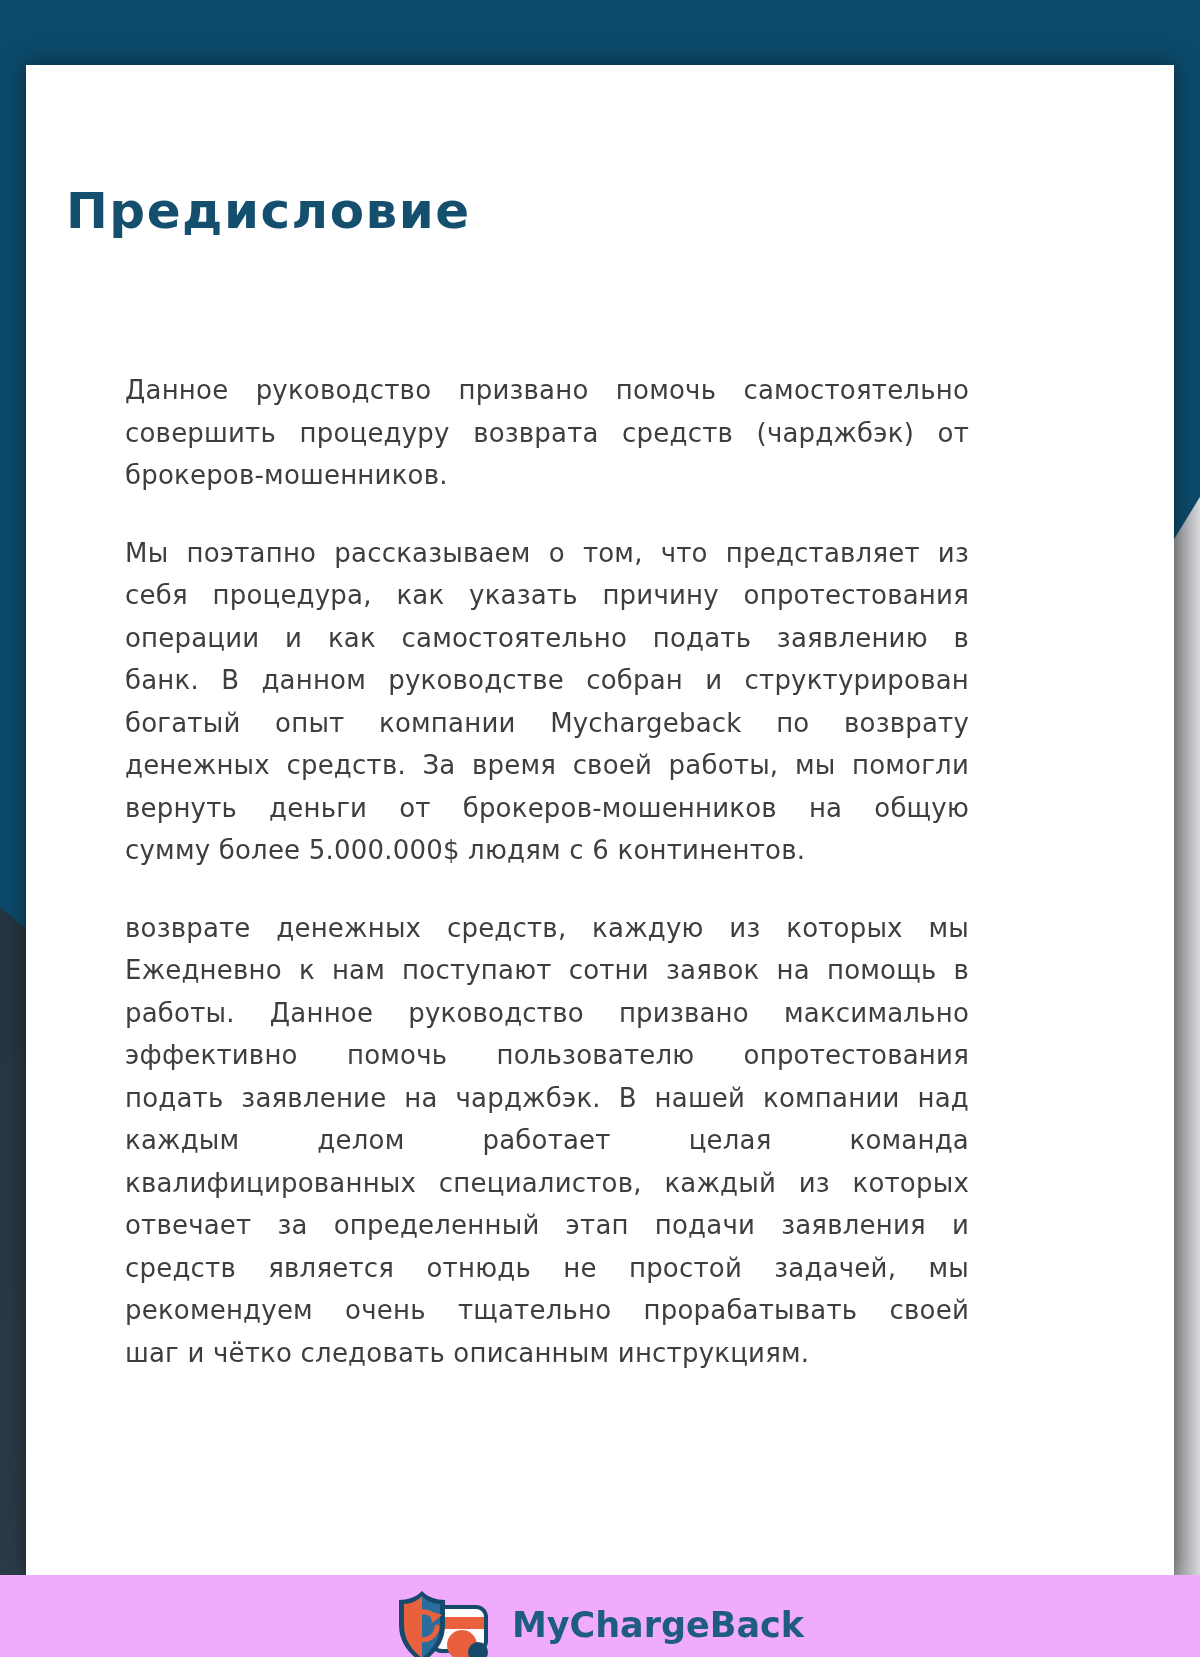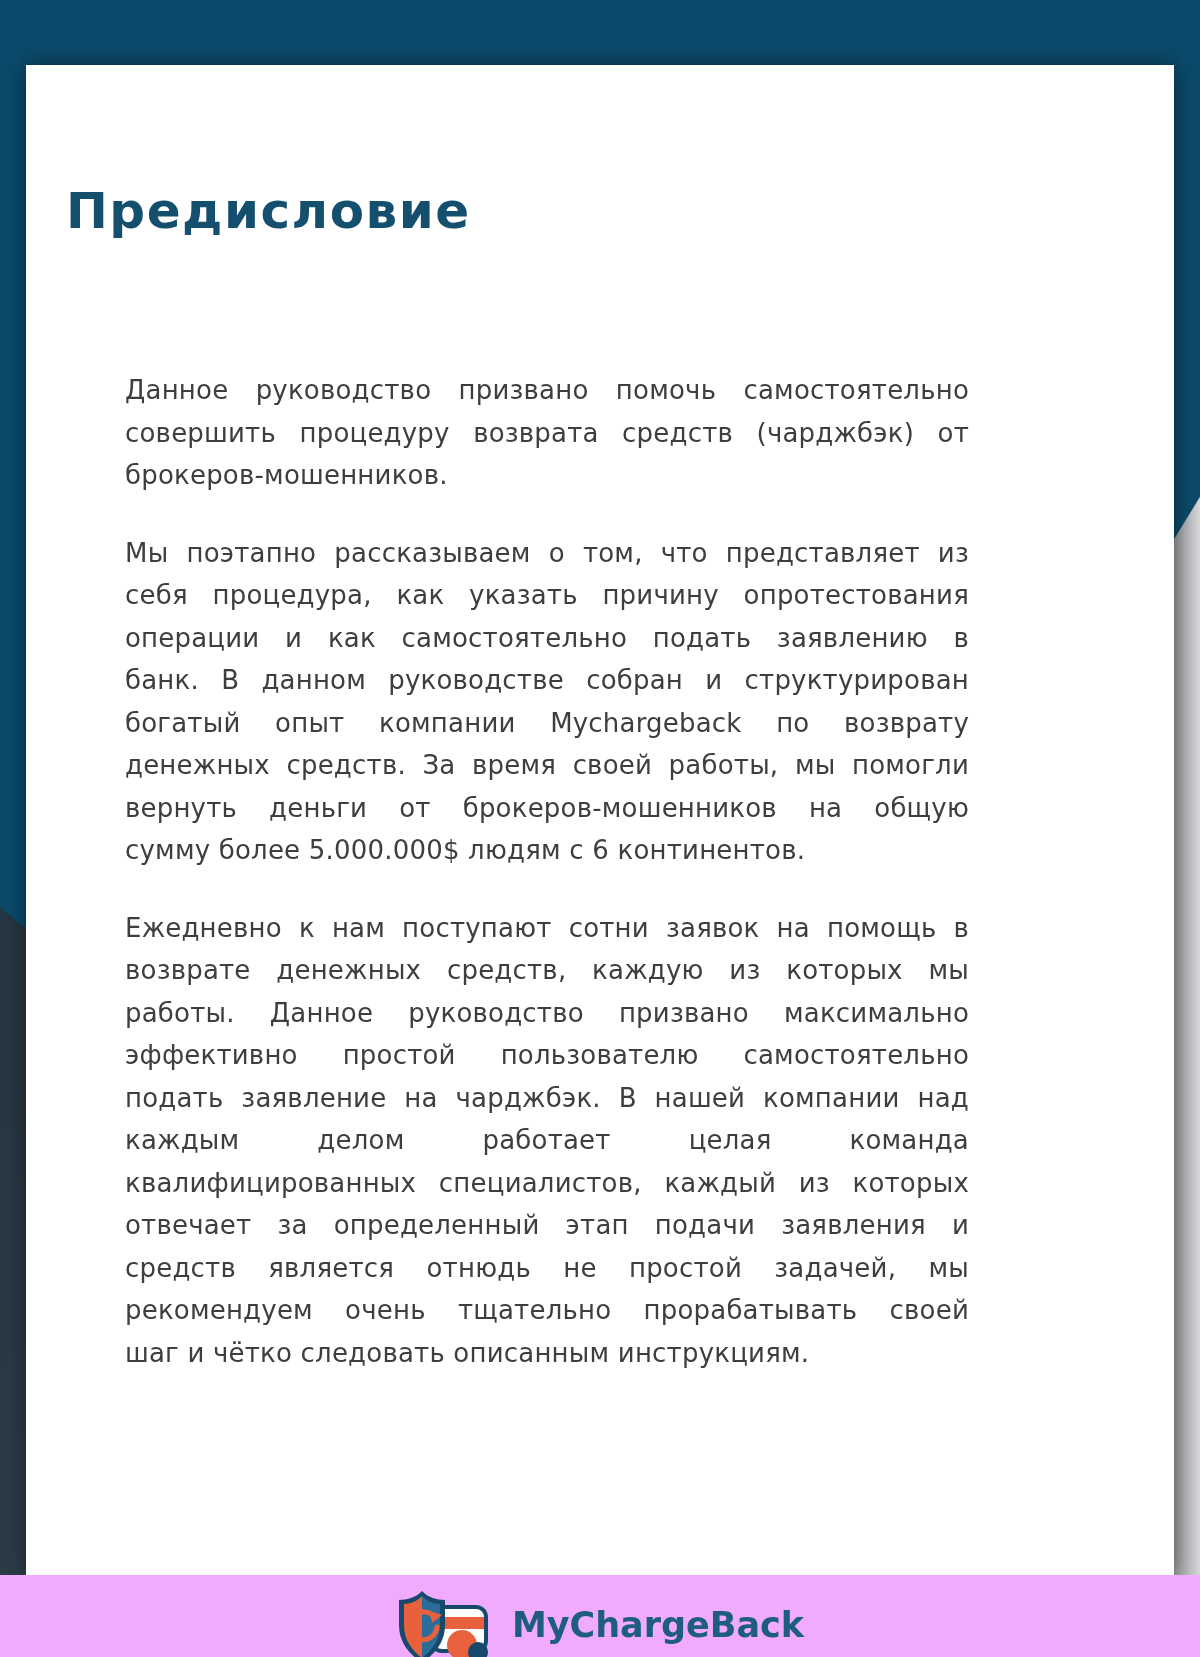--- a/index.html
+++ b/index.html
@@ -116,24 +116,24 @@
           <div class="jl">Мы поэтапно рассказываем о том, что представляет из</div>
           <div class="jl">себя процедура, как указать причину опротестования</div>
           <div class="jl">операции и как самостоятельно подать заявлению в</div>
           <div class="jl">банк. В данном руководстве собран и структурирован</div>
           <div class="jl">богатый опыт компании Mychargeback по возврату</div>
           <div class="jl">денежных средств. За время своей работы, мы помогли</div>
           <div class="jl">вернуть деньги от брокеров-мошенников на общую</div>
           <div class="jl last">сумму более 5.000.000$ людям с 6 континентов.</div>
         </div>
         <div class="para">
+          <div class="jl">возврате денежных средств, каждую из которых мы</div>
           <div class="jl">Ежедневно к нам поступают сотни заявок на помощь в</div>
-          <div class="jl">возврате денежных средств, каждую из которых мы</div>
           <div class="jl">работы. Данное руководство призвано максимально</div>
-          <div class="jl">эффективно простой пользователю самостоятельно</div>
+          <div class="jl">эффективно помочь пользователю опротестования</div>
           <div class="jl">подать заявление на чарджбэк. В нашей компании над</div>
           <div class="jl">каждым делом работает целая команда</div>
           <div class="jl">квалифицированных специалистов, каждый из которых</div>
           <div class="jl">отвечает за определенный этап подачи заявления и</div>
           <div class="jl">средств является отнюдь не простой задачей, мы</div>
           <div class="jl">рекомендуем очень тщательно прорабатывать своей</div>
           <div class="jl last">шаг и чётко следовать описанным инструкциям.</div>
         </div>
       </div>
   </div>

